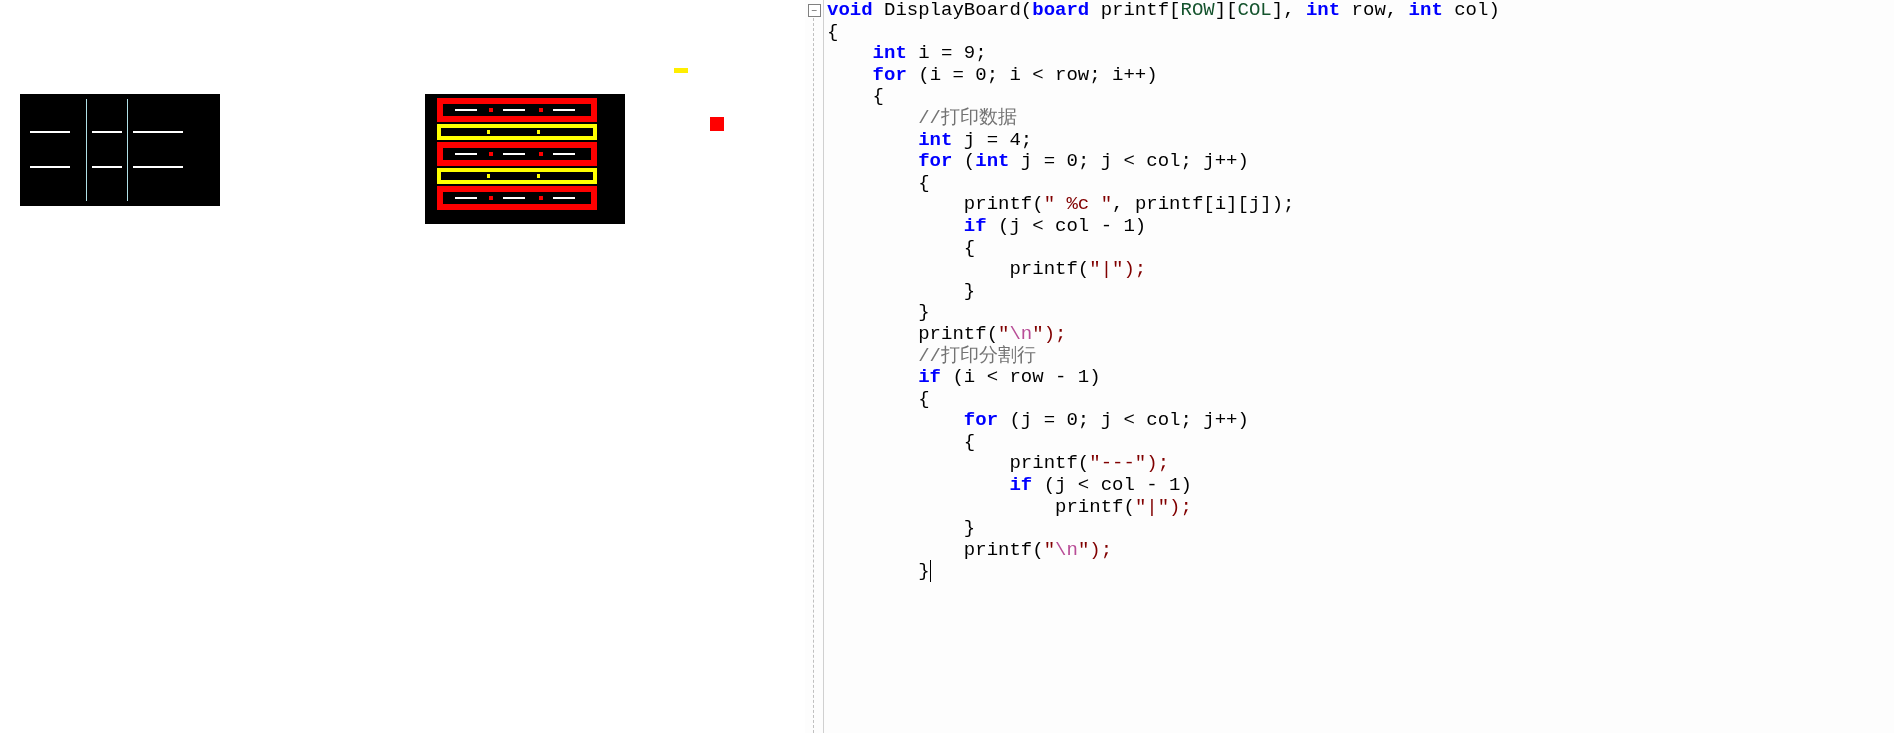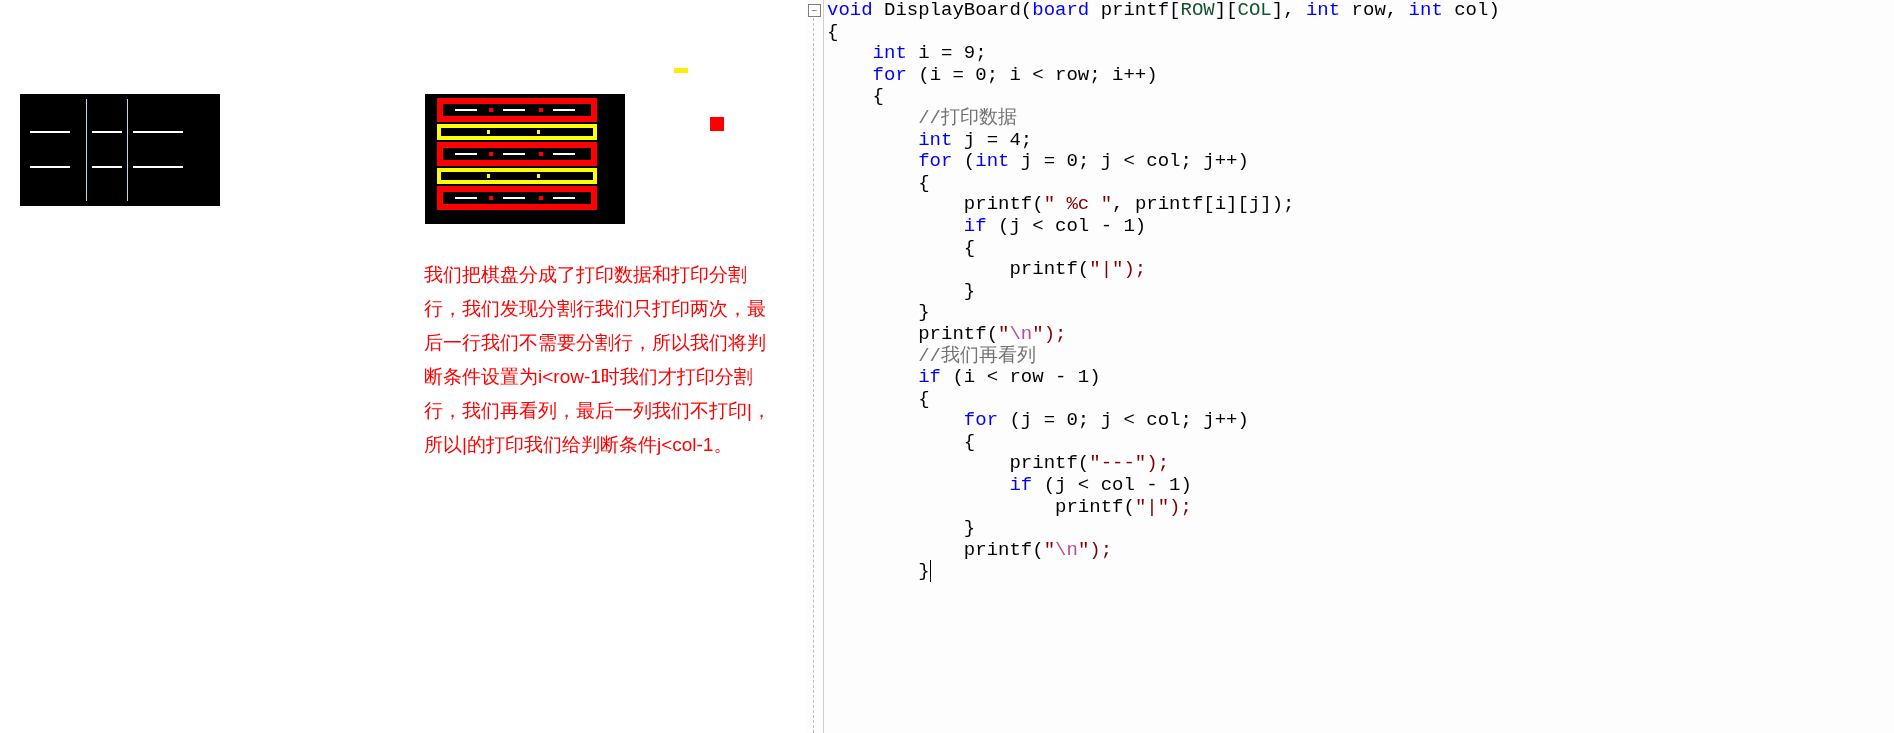--- a/index.html
+++ b/index.html
@@ -166,21 +166,21 @@
   .code {
     position: absolute;
     left: 22px;
     top: 0;
     font-family: Consolas, "Courier New", monospace;
     font-size: 19px;
     line-height: 21.6px;
     white-space: pre;
     color: #000;
   }
-  .kw { color: #0000ff; }
+  .kw { color: #0000ff; font-weight: bold; }
   .mac { color: #14532d; }
   .cm { color: #737373; }
   .str-q { color: #800000; }
   .str-esc { color: #b84c96; }
   .cursor-line {
     position:absolute;
     left:22px;
     top:561px;
     width:1060px;
     height:22px;
@@ -237,21 +237,20 @@
         <div class="inner-v" style="left:96px"></div>
       <div class="dash" style="left:12px"></div>
         <div class="dash" style="left:60px"></div>
         <div class="dash" style="left:110px"></div>
     </div>
   </div>
 
   <div class="yellow-dot"></div>
   <div class="red-dot"></div>
 
-  <div class="explain">我们把棋盘分成了打印数据和打印分割行，我们发现分割行我们只打印两次，最后一行我们不需要分割行，所以我们将判断条件设置为i&lt;row-1时我们才打印分割行，我们再看列，最后一列我们不打印|，所以|的打印我们给判断条件j&lt;col-1。</div>
 </div>
 
 <div class="right-panel">
   <div class="gutter">
     <div class="fold-icon">−</div>
     <div class="fold-line"></div>
   </div>
   <div class="cursor-line"></div>
   <div class="code"><span class="kw">void</span><span> DisplayBoard</span><span>(</span><span class="kw">board</span><span> printf[</span><span class="mac">ROW</span><span>][</span><span class="mac">COL</span><span>], </span><span class="kw">int</span><span> row, </span><span class="kw">int</span><span> col)</span>
 <span>{</span>
@@ -262,21 +261,21 @@
 <span>        </span><span class="kw">int</span><span> j = 4;</span>
 <span>        </span><span class="kw">for</span><span> (</span><span class="kw">int</span><span> j = 0; j &lt; col; j++)</span>
 <span>        {</span>
 <span>            </span><span>printf(</span><span class="str-q">" %c "</span><span>, printf[i][j]);</span>
 <span>            </span><span class="kw">if</span><span> (j &lt; col - 1)</span>
 <span>            {</span>
 <span>                </span><span>printf(</span><span class="str-q">"|");</span>
 <span>            }</span>
 <span>        }</span>
 <span>        </span><span>printf(</span><span class="str-q">"</span><span class="str-esc">\n</span><span class="str-q">");</span>
-<span>        </span><span class="cm">//我们再看列</span>
+<span>        </span><span class="cm">//打印分割行</span>
 <span>        </span><span class="kw">if</span><span> (i &lt; row - 1)</span>
 <span>        {</span>
 <span>            </span><span class="kw">for</span><span> (j = 0; j &lt; col; j++)</span>
 <span>            {</span>
 <span>                </span><span>printf(</span><span class="str-q">"---");</span>
 <span>                </span><span class="kw">if</span><span> (j &lt; col - 1)</span>
 <span>                    </span><span>printf(</span><span class="str-q">"|");</span>
 <span>            }</span>
 <span>            </span><span>printf(</span><span class="str-q">"</span><span class="str-esc">\n</span><span class="str-q">");</span>
 <span>        }</span><span style="border-left:1px solid #000">&nbsp;</span></div>

